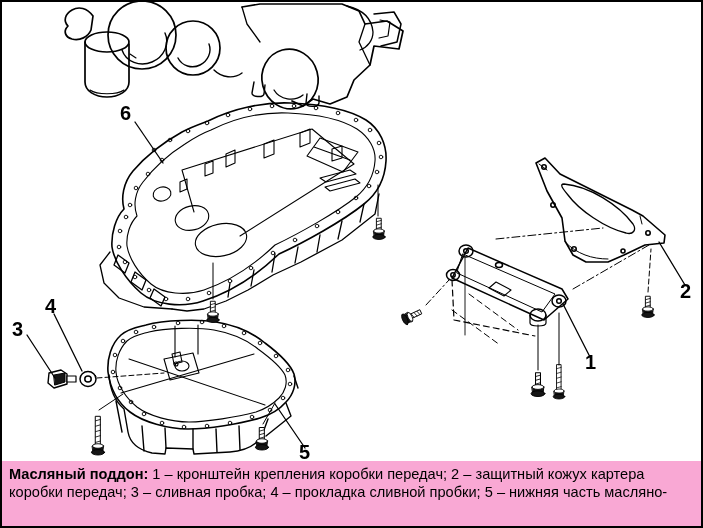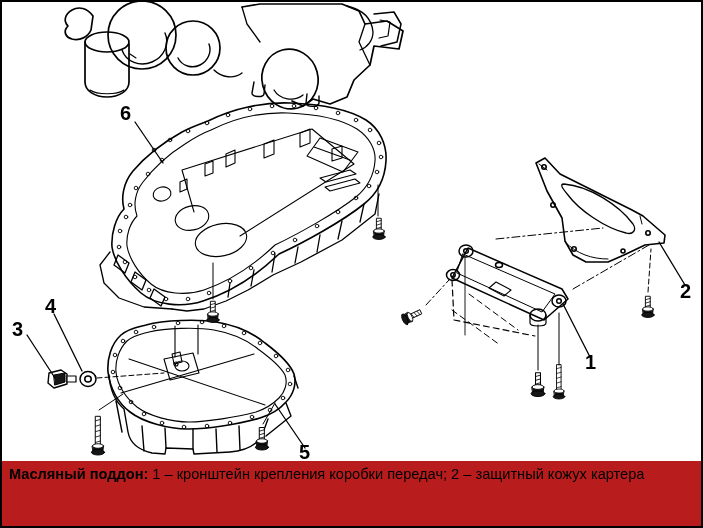--- a/index.html
+++ b/index.html
@@ -14,21 +14,21 @@
     color:#000;font-family:"Liberation Sans",sans-serif;
   }
   #co1{left:583px;top:350px}
   #co2{left:678px;top:279px}
   #co3{left:10px;top:317px}
   #co4{left:43px;top:294px}
   #co5{left:297px;top:440px}
   #co6{left:118px;top:101px}
   .caption{
     position:absolute;left:0;right:0;top:459px;height:64px;
-    padding:4px 7px 0 7px;background:#b91c1c;
+    padding:4px 7px 0 7px;background:#f9a8d4;
     font-size:14.6px;line-height:18px;color:#000;
   }
   .caption .ln{white-space:nowrap;overflow:hidden;}
   .caption .lead{font-weight:bold;}
 </style>
 </head>
 <body>
 
 <div class="stage">
 
@@ -261,15 +261,16 @@
 
   <div class="callout" id="co1">1</div>
   <div class="callout" id="co2">2</div>
   <div class="callout" id="co3">3</div>
   <div class="callout" id="co4">4</div>
   <div class="callout" id="co5">5</div>
   <div class="callout" id="co6">6</div>
 
   <div class="caption">
     <div class="ln"><span class="lead">Масляный поддон:</span><span> 1 – кронштейн крепления коробки передач; 2 – защитный кожух картера</span></div>
+    <div class="ln">коробки передач; 3 – сливная пробка; 4 – прокладка сливной пробки; 5 – нижняя часть масляно-</div>
   </div>
 
 </div>
 
 </body></html>

